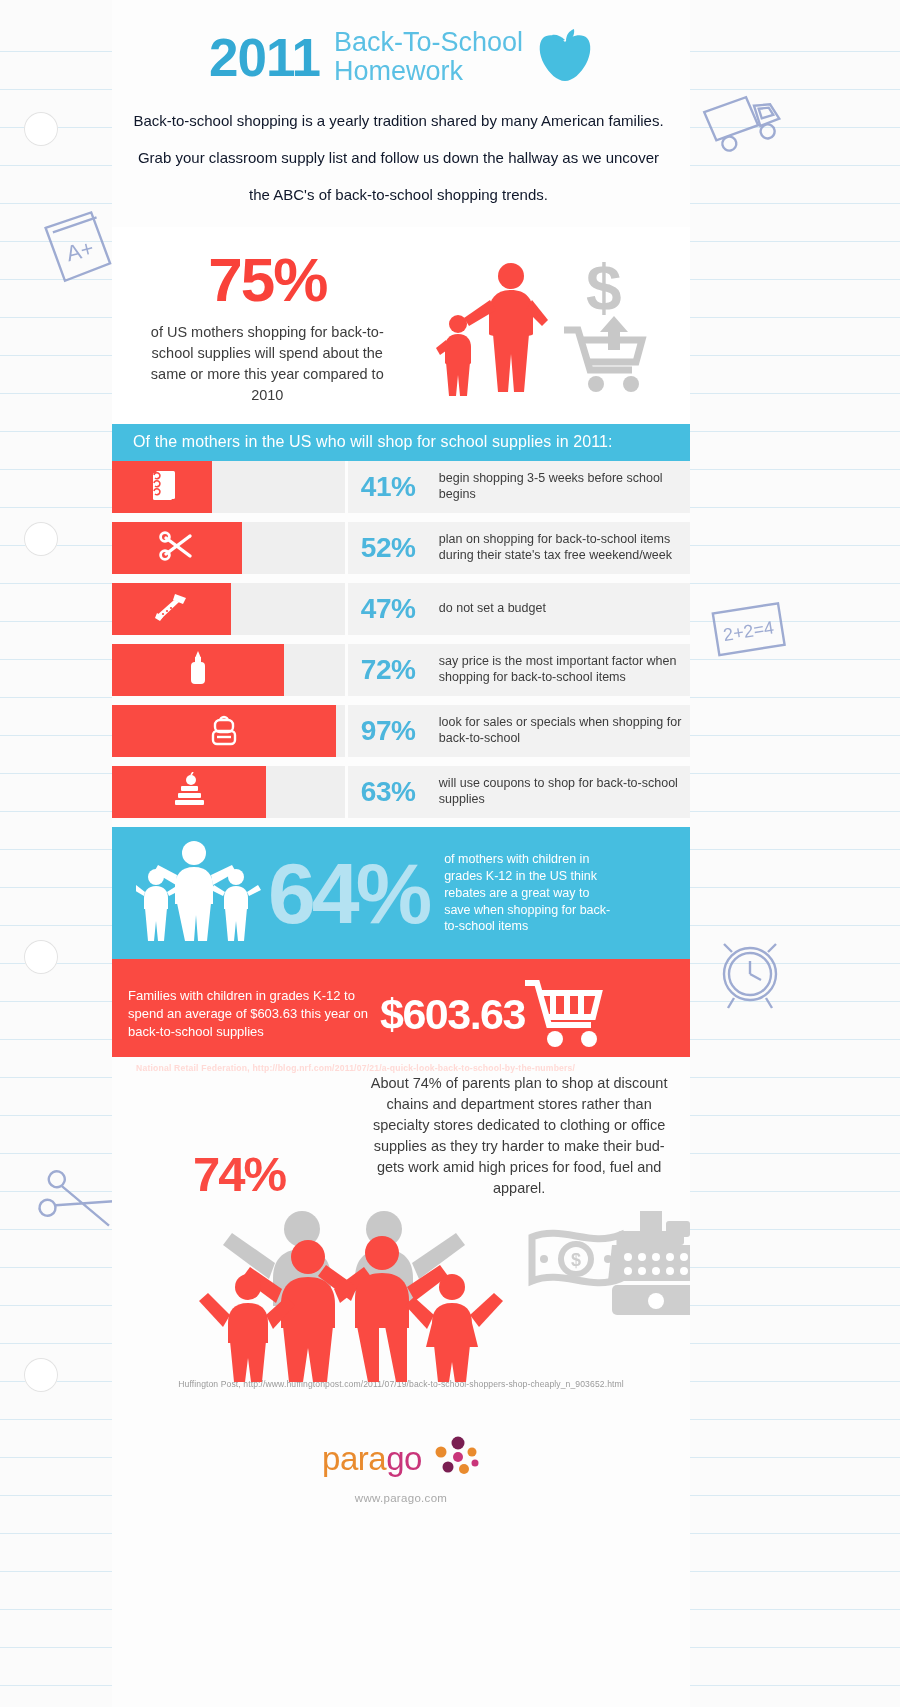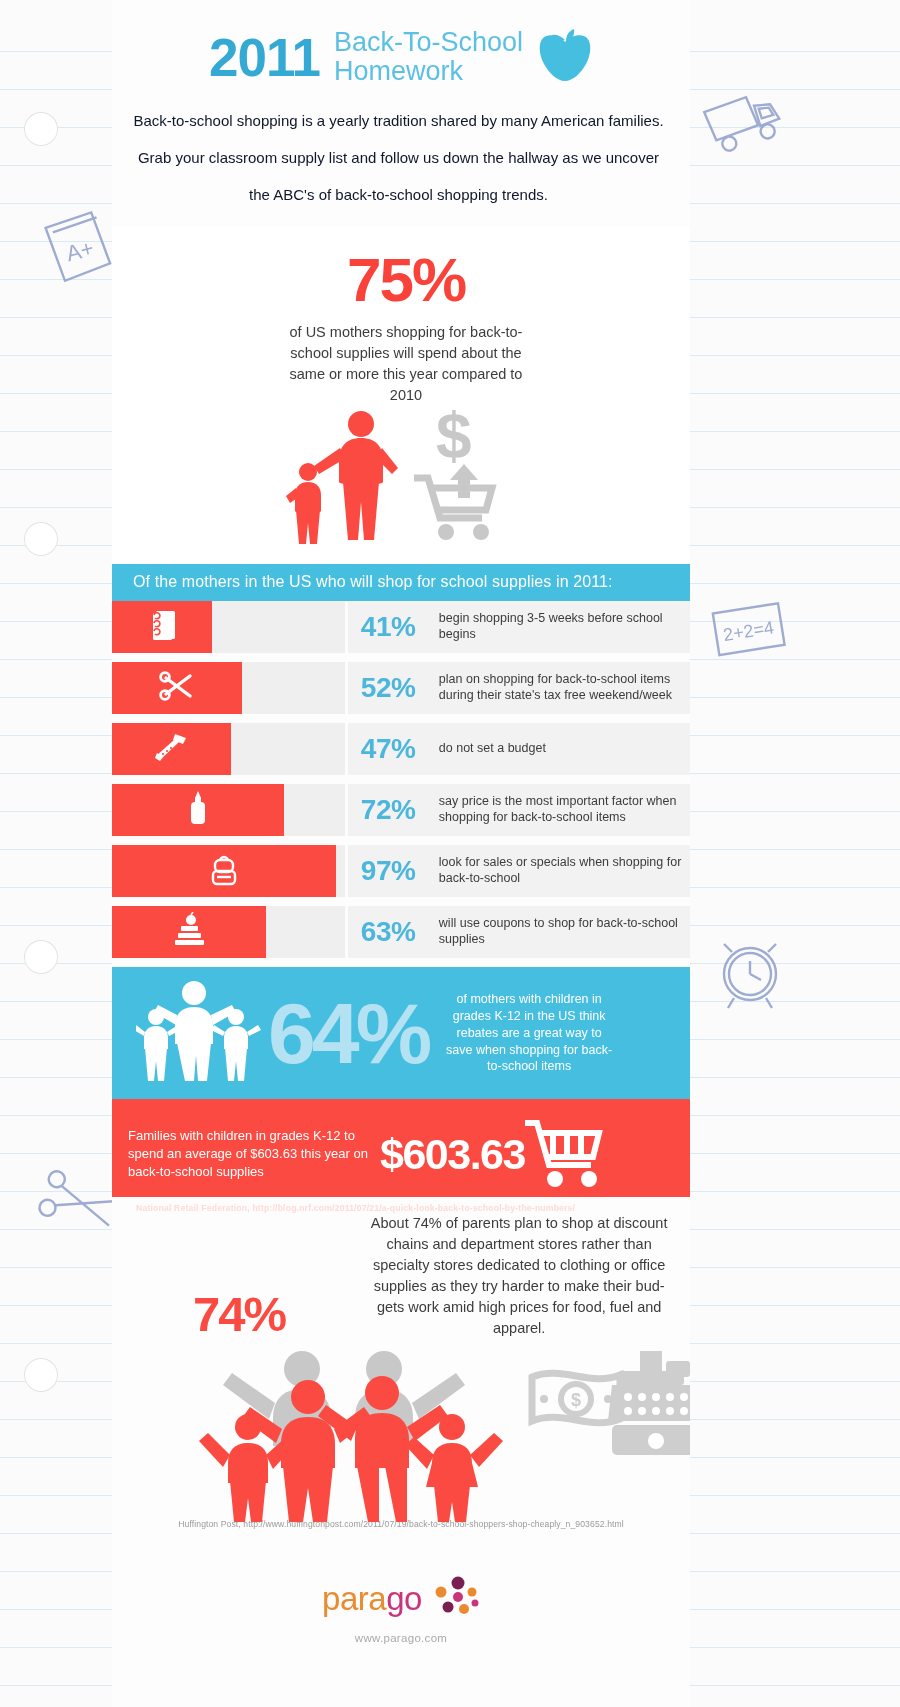--- a/index.html
+++ b/index.html
@@ -58,21 +58,21 @@
     font-size:15px; color:#0f172a; line-height:37px;
     padding: 6px 26px 0 21px;
     text-align: center;
   }
 
   
   #block75 {
     background:#ffffff;
     margin-top:14px;
     padding:22px 0 18px 0;
-    display:flex; align-items:center;flex-direction:column;
+    display:flex; align-items:center;
   }
   #block75-left { width:52%; text-align:center; padding-left:10px;}
   #pct75 { font-size:62px; font-weight:bold; color:#f9423a; line-height:1; letter-spacing:-2px;}
   #pct75-caption { font-size:14.5px; color:#3c3c3c; line-height:1.45; margin-top:11px; padding:0 14px;}
   #block75-right { width:48%; display:flex; align-items:flex-end; justify-content:center; }
 
   
   #banner {
     background:#46bee0; color:#ffffff;
     font-size:16px; padding:9px 0 10px 21px;
@@ -92,21 +92,21 @@
   }
   .row-pct {
     font-size:28px; font-weight:bold; color:#4cb6dd; line-height:1; letter-spacing:-.5px;
     min-width:78px;
   }
   .row-text { font-size:12.5px; color:#3c3c3c; line-height:1.27; }
 
   
   #block64 {
     background:#46bee0; display:flex; align-items:center;
-    padding:14px 16px 14px 24px; margin-top:5px; height:132px;text-align:center;
+    padding:14px 16px 14px 24px; margin-top:5px; height:132px;
   }
   #block64 .fam { flex:0 0 auto; }
   #pct64 {
     font-size:86px; font-weight:bold; color:#b4e2f2; line-height:1;
     letter-spacing:-4px; margin-left:4px;
   }
   #block64-text {
     color:#ffffff; font-size:12.5px; line-height:1.35; margin-left:16px; width:170px;
   }
 

